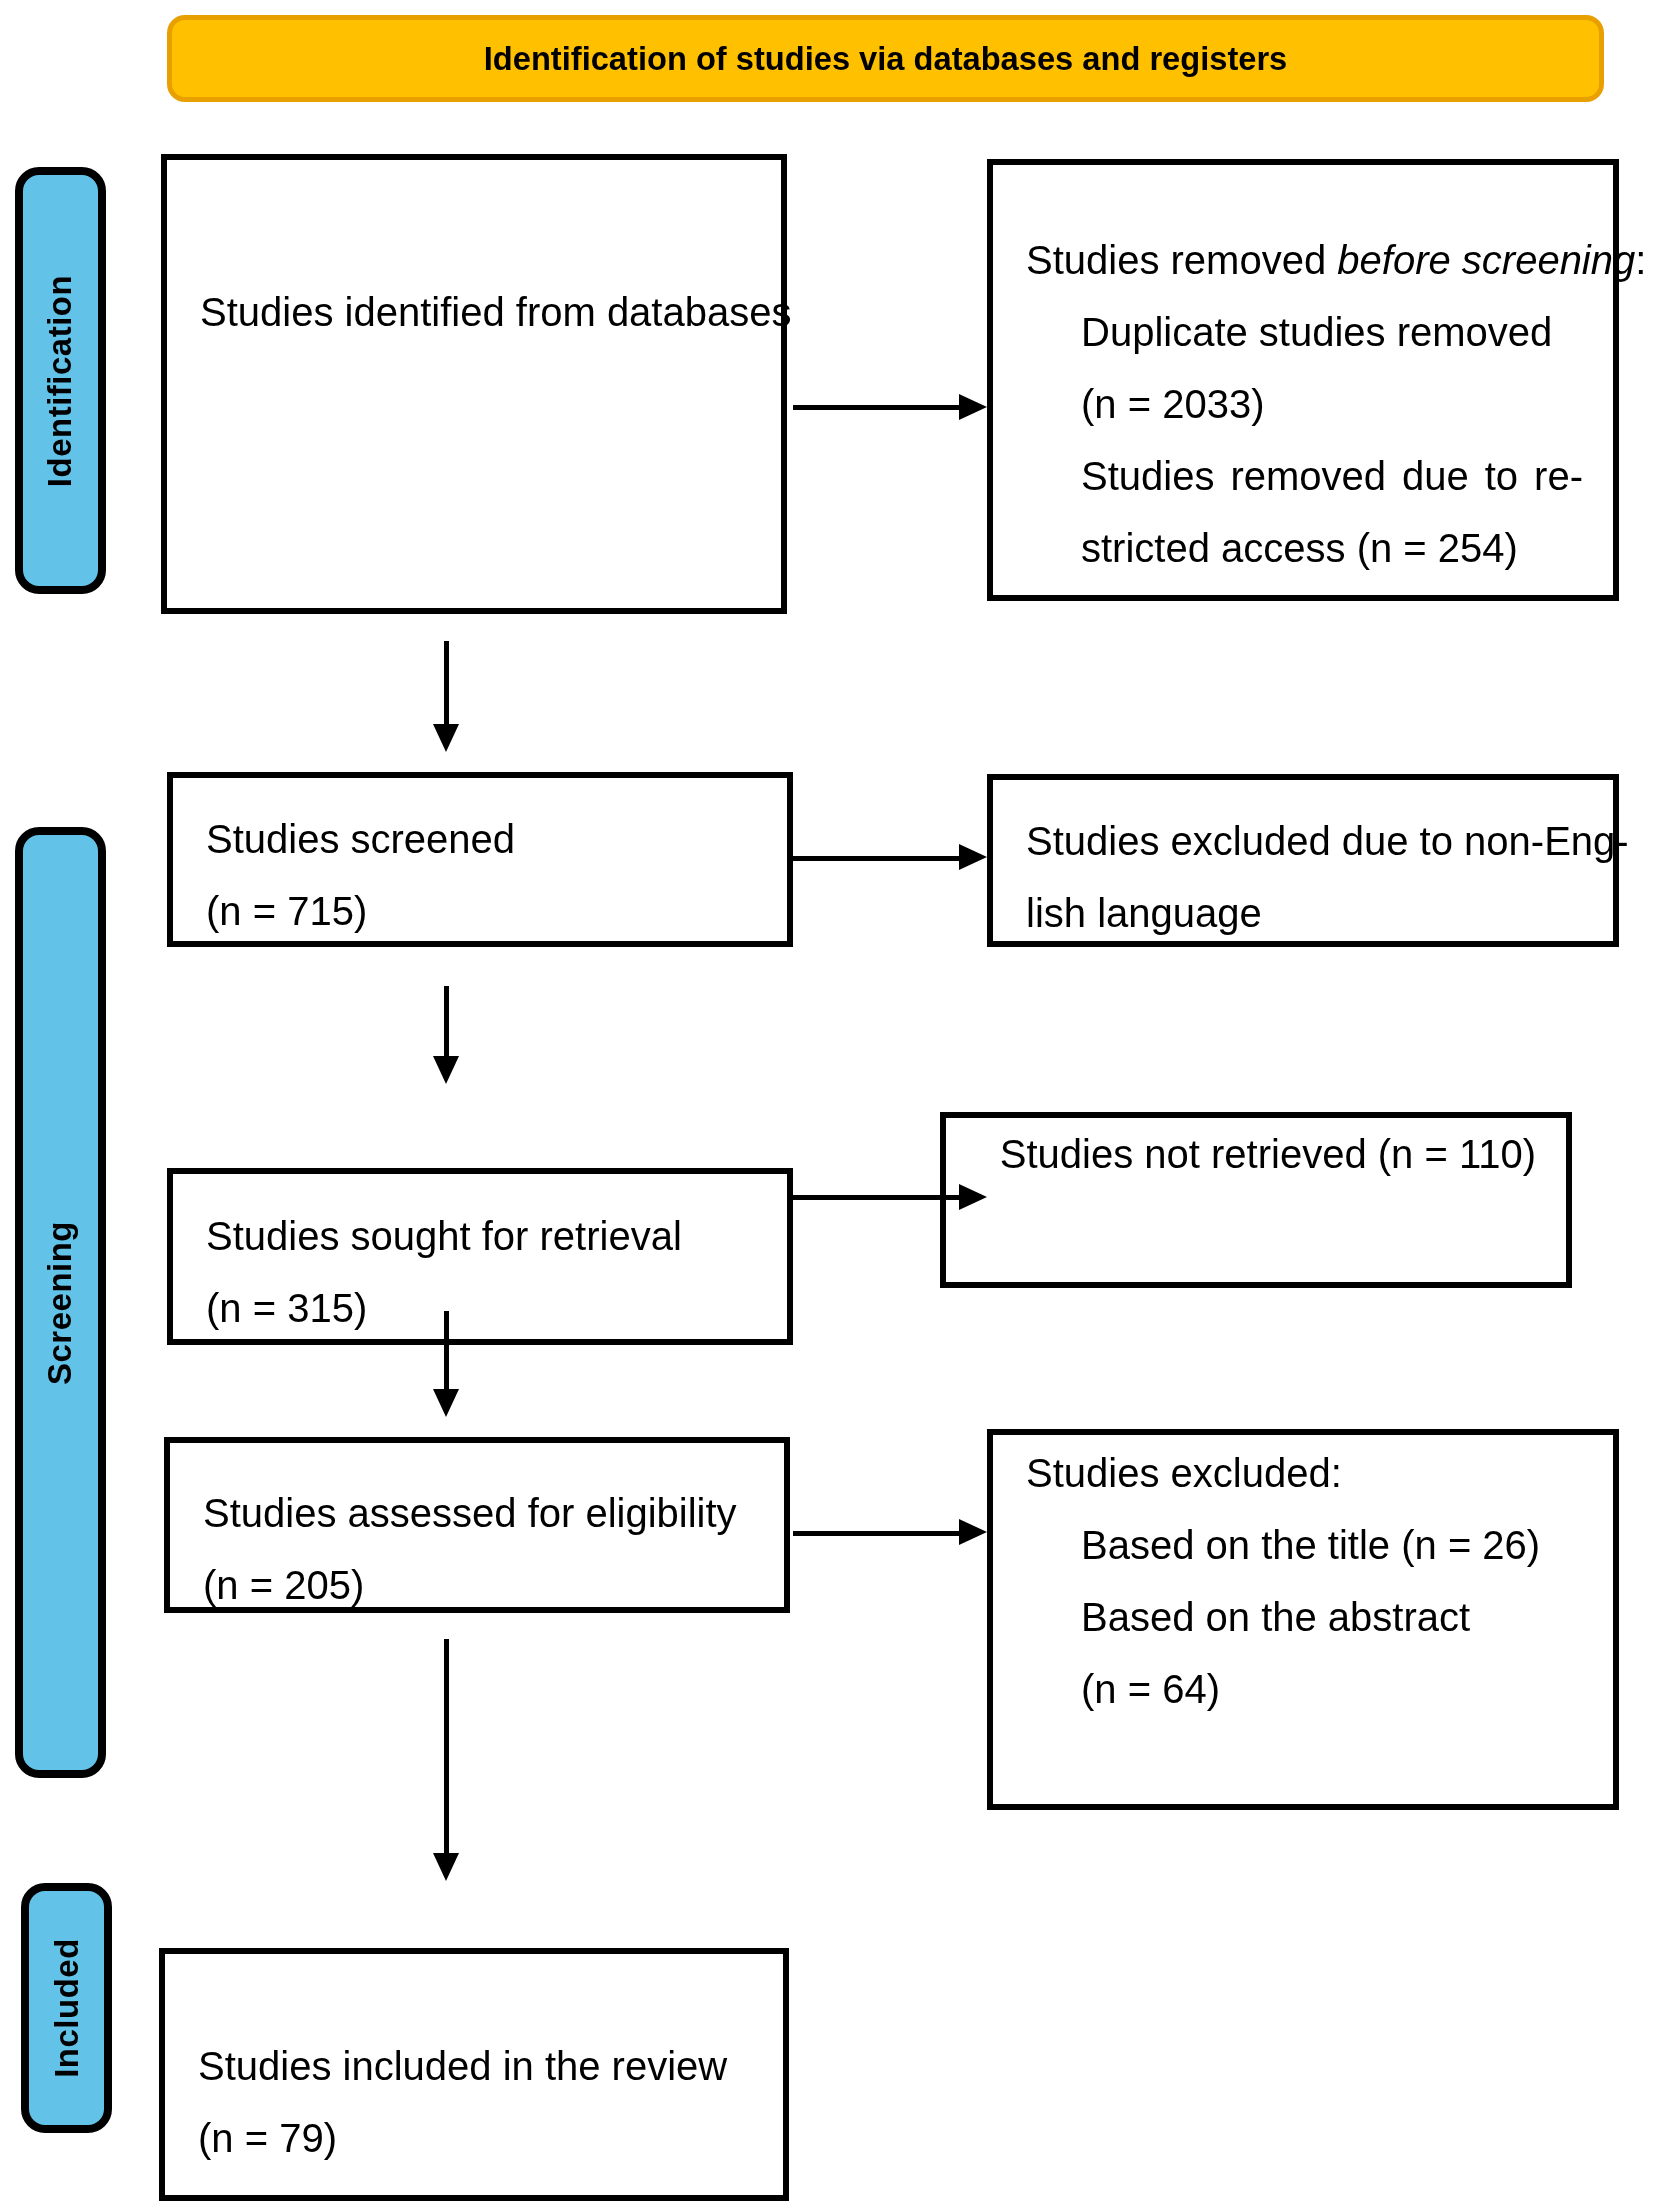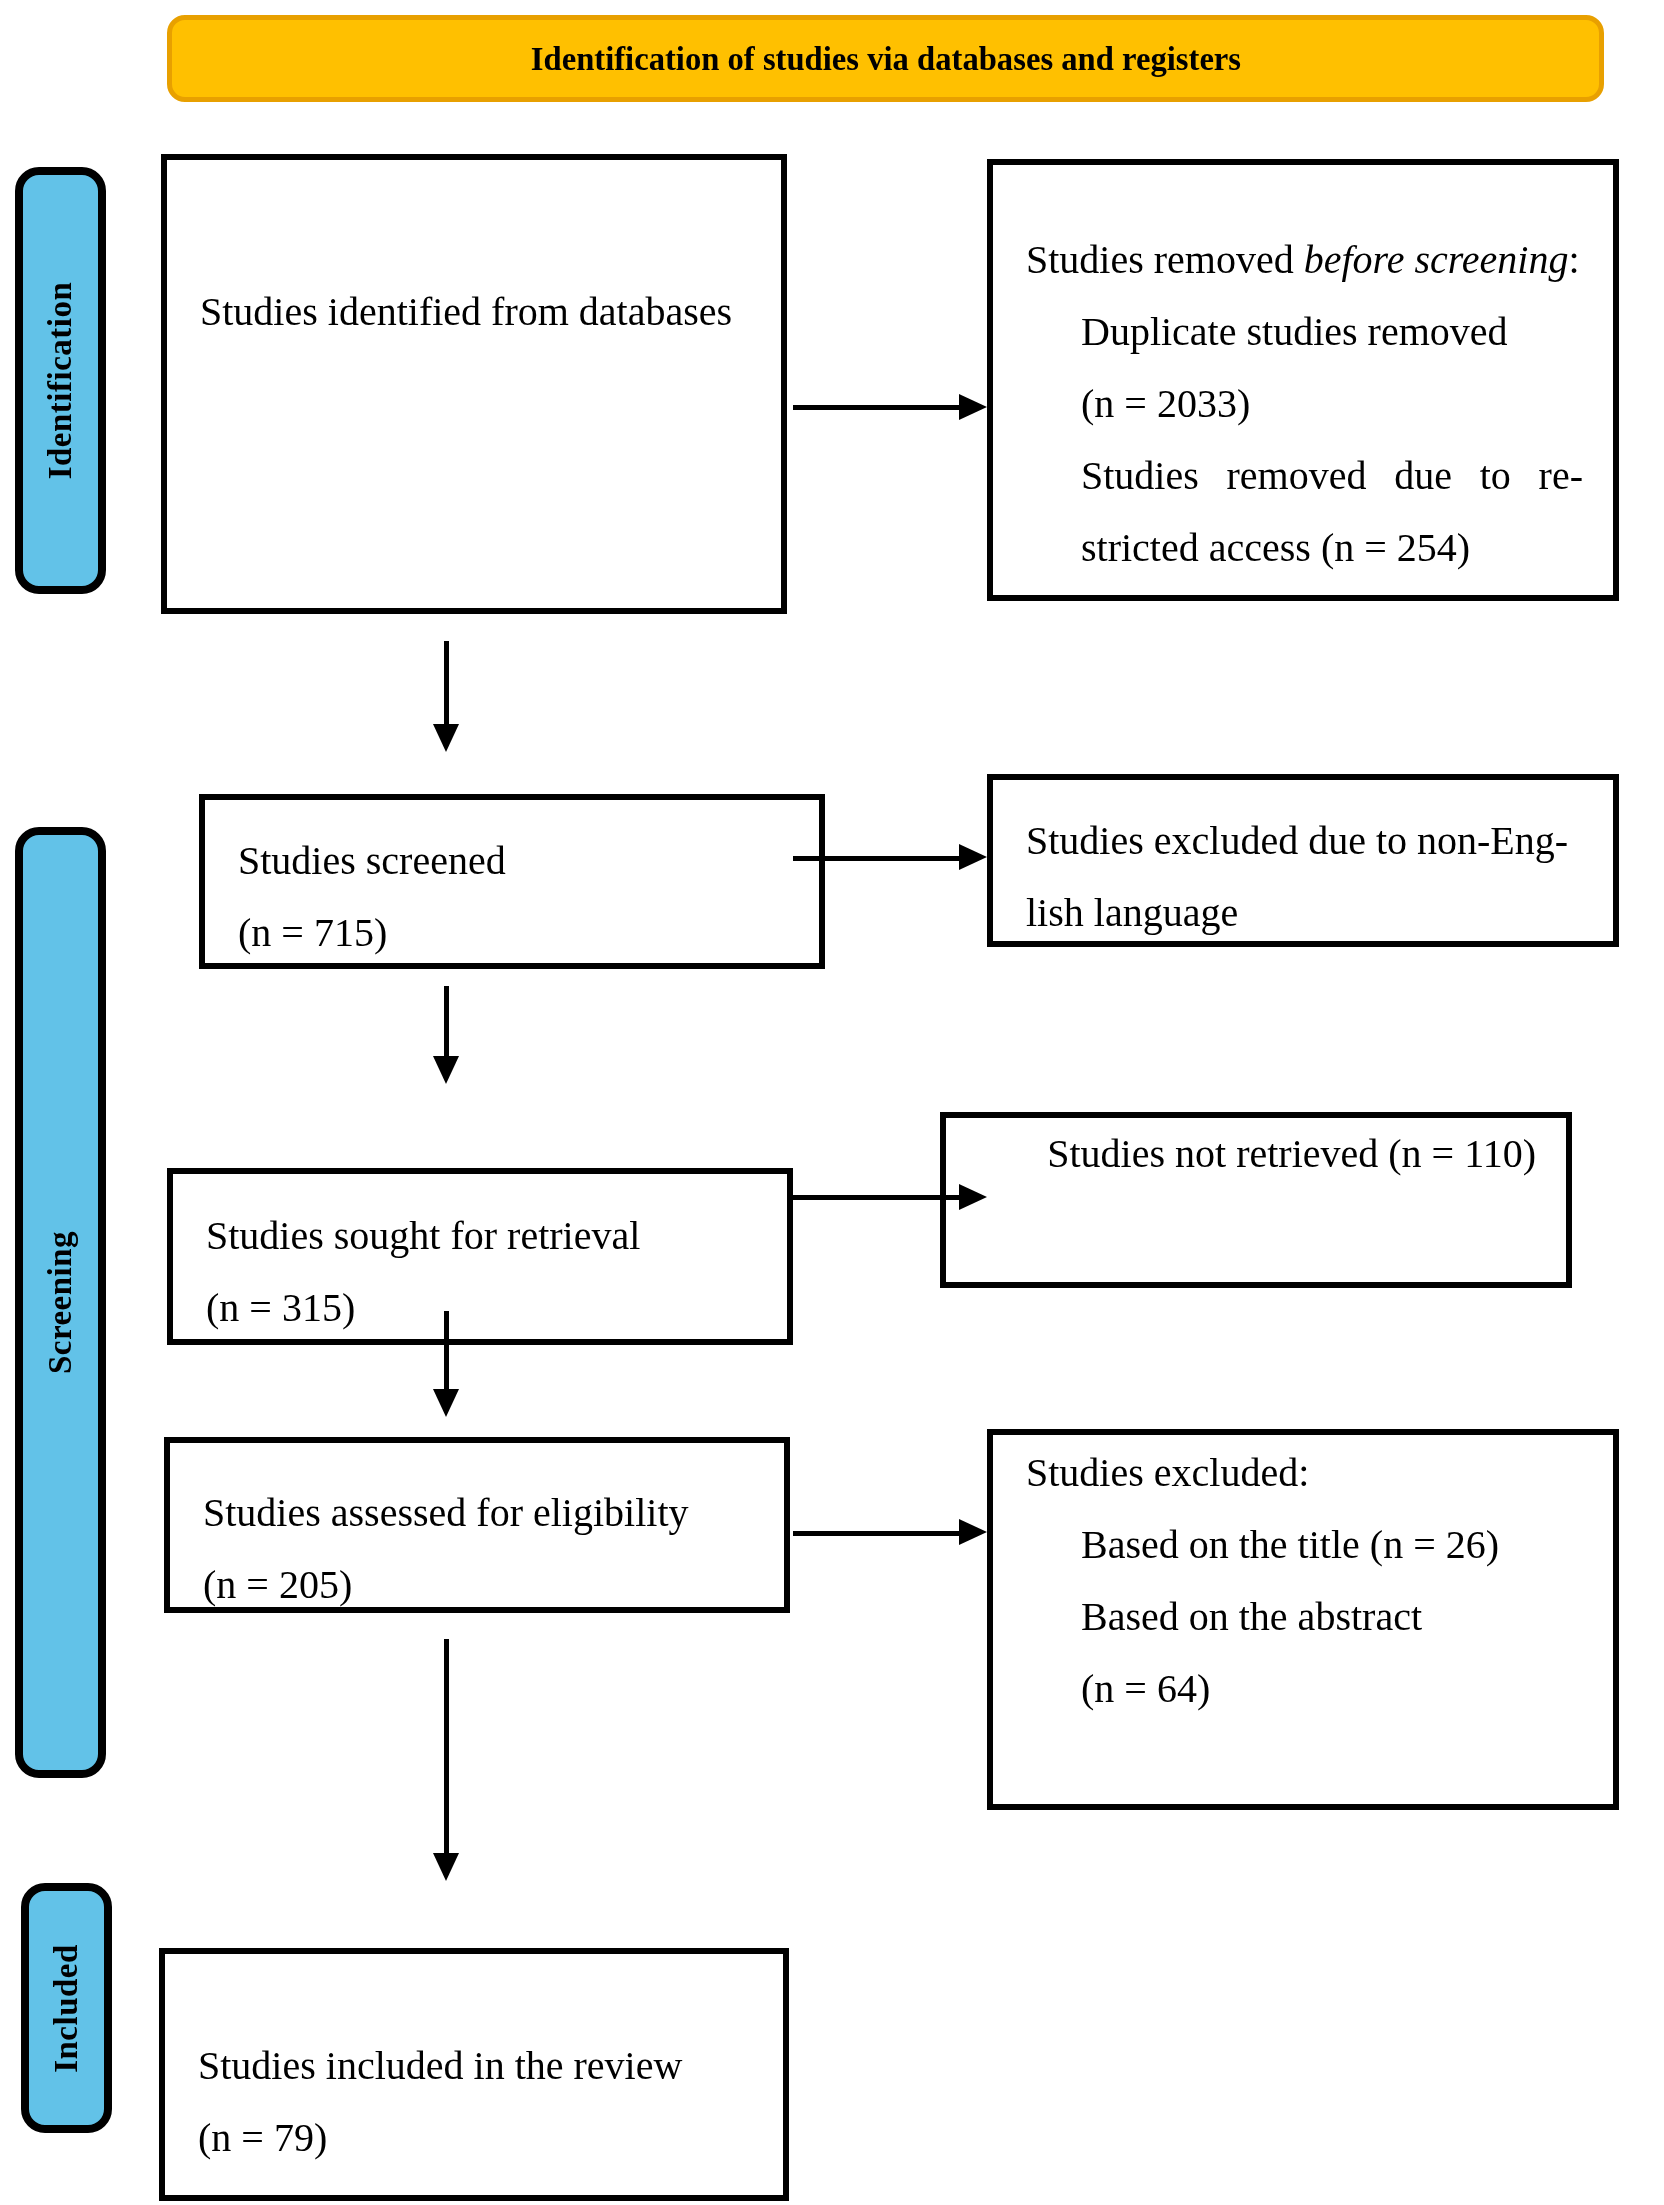--- a/index.html
+++ b/index.html
@@ -7,21 +7,21 @@
     --banner-border:#E8A000;
     --stage-fill:#62C2E8;
     --line-color:#000000;
   }
   html,body{margin:0;padding:0;background:#ffffff;}
   .canvas{
     position:relative;
     width:1665px;
     height:2205px;
     background:#ffffff;
-    font-family:Liberation Serif, serif;
+    font-family:Liberation Sans, sans-serif;
     color:#000;
     overflow:hidden;
   }
   
   .banner{
     position:absolute;
     display:flex;align-items:center;justify-content:center;
     background:var(--banner-fill);
     border:5px solid var(--banner-border);
     border-radius:18px;
@@ -108,21 +108,21 @@
   </div>
 
   <div class="fbox" style="left:987px;top:159px;width:632px;height:442px;padding-top:59px;">
     <p><span>Studies removed </span><i>before screening</i><span>:</span></p>
     <p class="indent">Duplicate studies removed</p>
     <p class="indent">(n = 2033)</p>
     <p class="indent justify">Studies removed due to re-</p>
     <p class="indent">stricted access (n = 254)</p>
   </div>
 
-  <div class="fbox" style="left:167px;top:794px;width:626px;height:175px;padding-top:25px;margin-left:32px;">
+  <div class="fbox" style="left:167px;top:772px;width:626px;height:175px;padding-top:25px;">
     <p>Studies screened</p>
     <p>(n = 715)</p>
   </div>
 
   <div class="fbox" style="left:987px;top:774px;width:632px;height:173px;padding-top:25px;">
     <p>Studies excluded due to non-Eng-</p>
     <p>lish language</p>
   </div>
 
   <div class="fbox" style="left:167px;top:1168px;width:626px;height:177px;padding-top:26px;">

